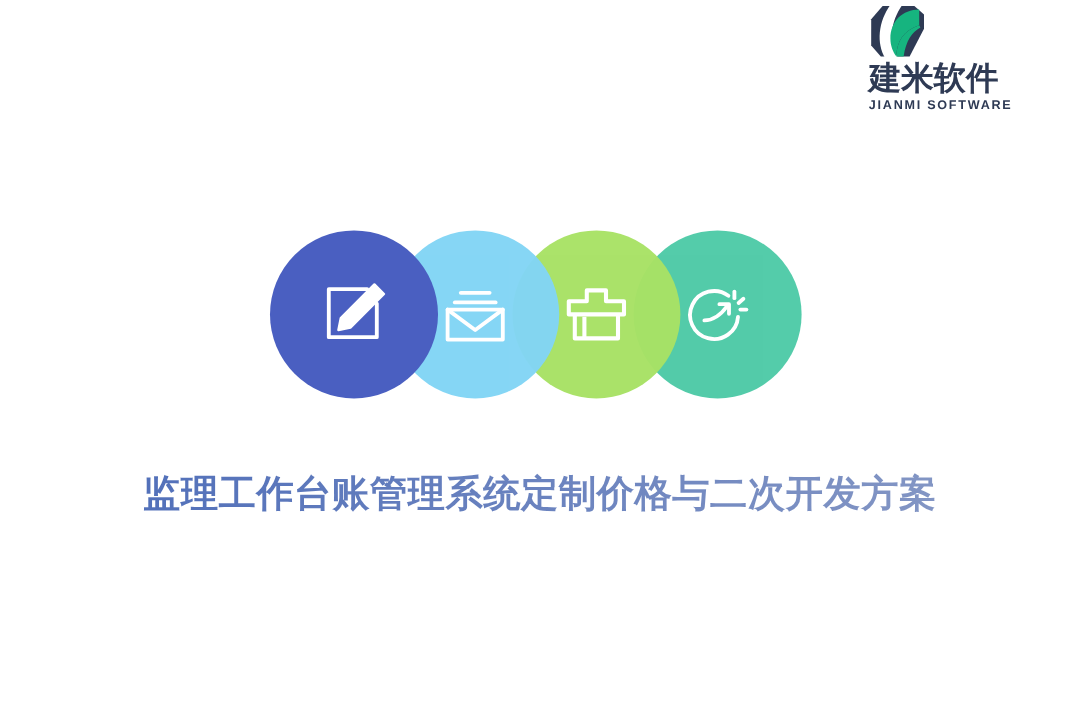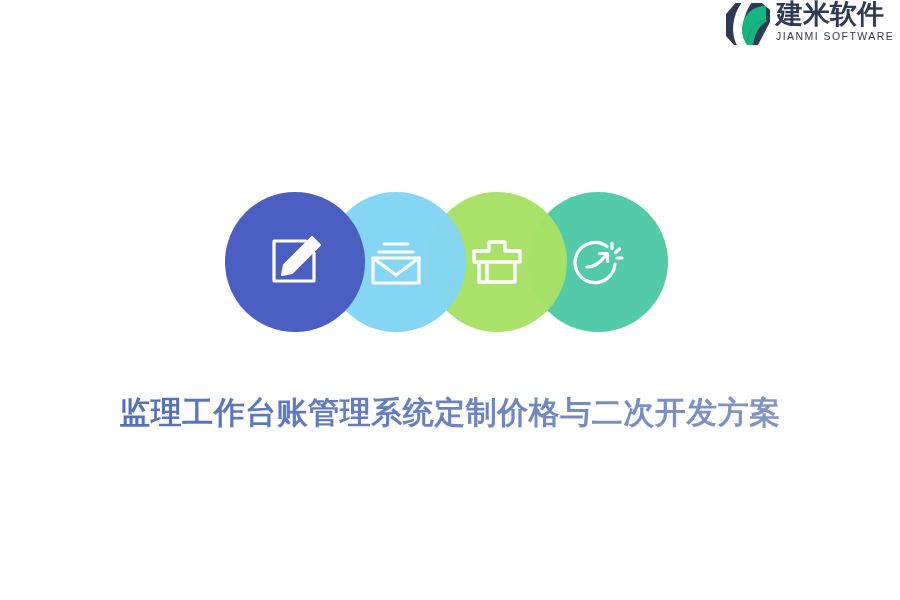--- a/index.html
+++ b/index.html
@@ -24,21 +24,21 @@
   }
 
   
   .brand {
     position: absolute;
     top: 0px;
     left: 722px;
     width: 178px;
     height: 50px;
     display: flex;
-    flex-direction: row;
+    flex-direction: column;
     align-items: flex-start;
   }
   .brand-mark {
     width: 52px;
     height: 48px;
     flex: 0 0 52px;
     display: block;
     margin-top: 0px;
   }
   .brand-text {
@@ -53,21 +53,21 @@
     line-height: 28px;
     font-weight: bold;
     color: #2e3a54;
     letter-spacing: 0px;
     white-space: nowrap;
     font-family: "DejaVu Sans", "Liberation Sans", sans-serif;
   }
   .brand-en {
     font-size: 10.5px;
     line-height: 13px;
-    font-weight: normal;
+    font-weight: bold;
     color: #2e3a54;
     letter-spacing: 1.45px;
     white-space: nowrap;
     margin-top: 2px;
     font-family: "Liberation Sans", sans-serif;
   }
 
   
   .circle-cluster {
     position: absolute;

